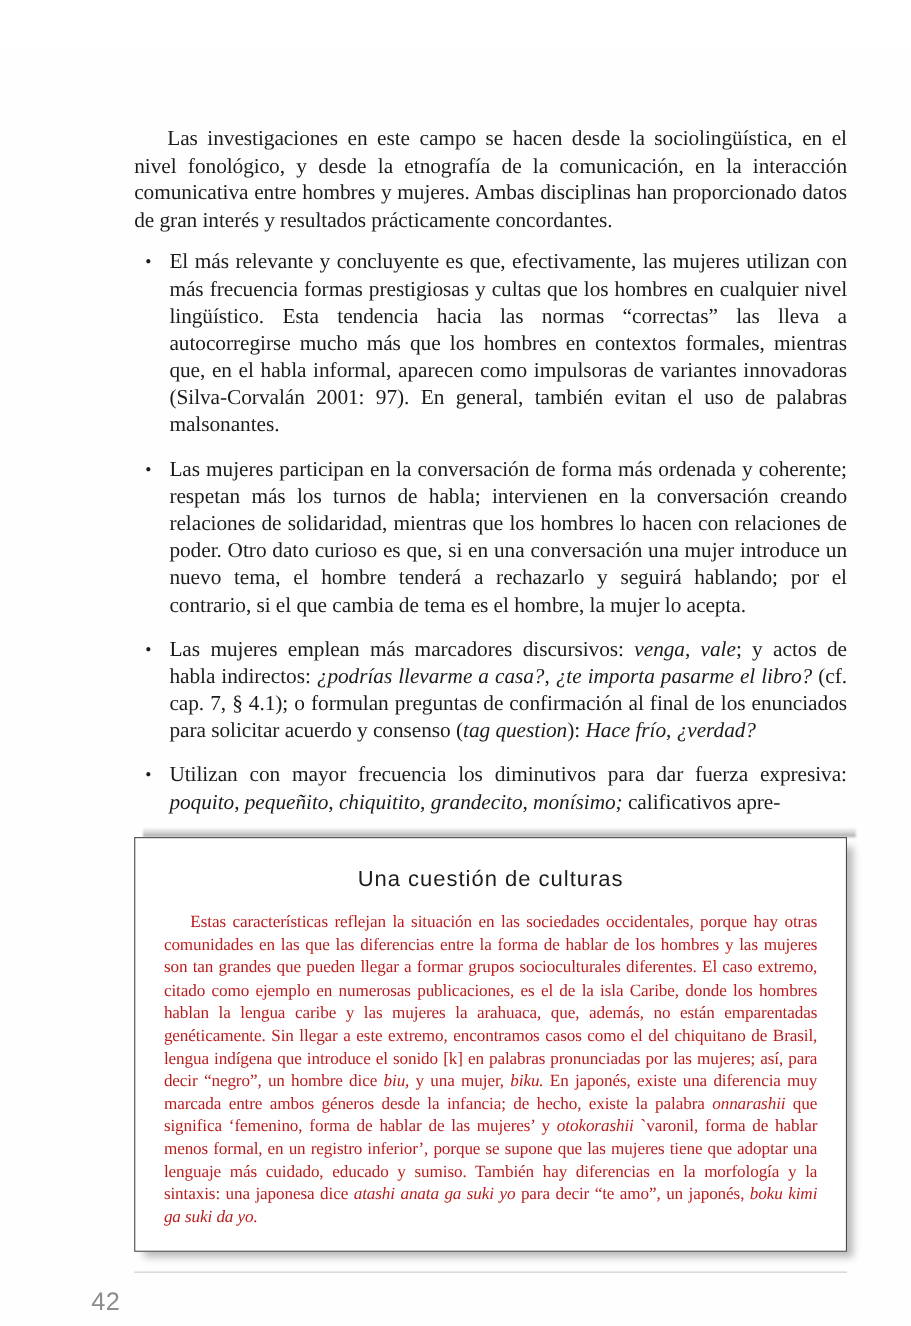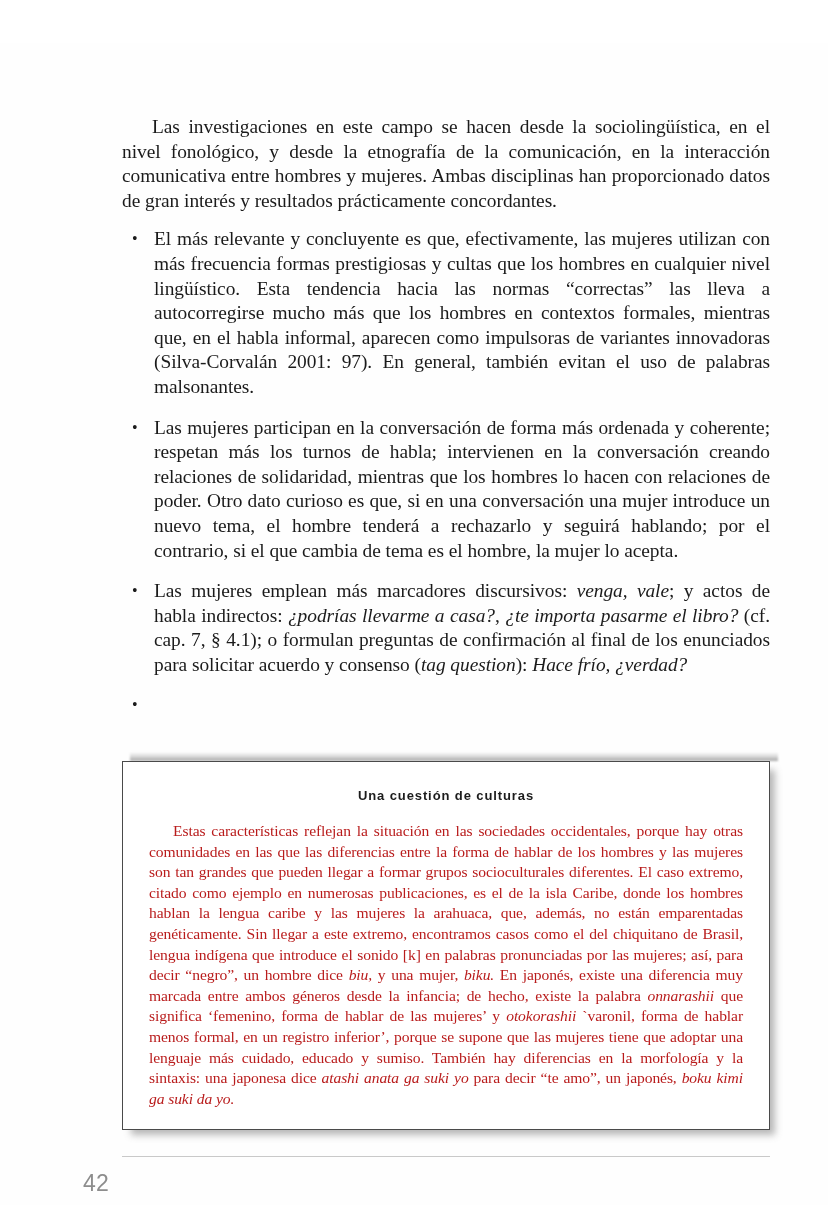--- a/index.html
+++ b/index.html
@@ -83,22 +83,22 @@
   .box {
     position: relative;
     border: 1.6px solid #4a4a4a;
     background: #ffffff;
     box-shadow: 7px 7px 7px -2px rgba(100,100,100,0.45);
     padding: 22px 26px 20px 26px;
     box-sizing: border-box;
   }
   .box-title {
     font-family: "Liberation Sans", "DejaVu Sans", sans-serif;
-    font-weight: bold;
-    font-size: 13px;
+    font-weight: normal;
+    font-size: 20px;
     text-align: center;
     letter-spacing: 0.9px;
     color: #1c1c1c;
     margin: 4px 0 18px 0;
   }
   .box-body {
     font-family: Liberation Serif, serif;
     font-size: 15.6px;
     line-height: 20.6px;
     text-align: justify;
@@ -153,20 +153,21 @@
       <li class="bullet">
         <span class="dot">•</span>
         <span class="rich"><span>Las mujeres participan en la conversación de forma más ordenada y coherente; respetan más los turnos de habla; intervienen en la conversación creando relaciones de solidaridad, mientras que los hombres lo hacen con relaciones de poder. Otro dato curioso es que, si en una conversación una mujer introduce un nuevo tema, el hombre tenderá a rechazarlo y seguirá hablando; por el contrario, si el que cambia de tema es el hombre, la mujer lo acepta.</span></span>
       </li>
       <li class="bullet">
         <span class="dot">•</span>
         <span class="rich"><span>Las mujeres emplean más marcadores discursivos: </span><i>venga, vale</i><span>; y actos de habla indirectos: </span><i>¿podrías llevarme a casa?</i><span>, </span><i>¿te importa pasarme el libro?</i><span> (cf. cap. 7, § 4.1); o formulan preguntas de confirmación al final de los enunciados para solicitar acuerdo y consenso (</span><i>tag question</i><span>): </span><i>Hace frío, ¿verdad?</i></span>
       </li>
       <li class="bullet">
         <span class="dot">•</span>
+        <span class="rich"><span>Utilizan con mayor frecuencia los diminutivos para dar fuerza expresiva: </span><i>poquito, pequeñito, chiquitito, grandecito, monísimo;</i><span> calificativos apre-</span></span>
       </li>
     </ul>
   </div>
 
   <div class="box-wrap">
     <div class="box-shadow-top"></div>
     <div class="box">
       <div class="box-title">Una cuestión de culturas</div>
       <p class="box-body"><span>Estas características reflejan la situación en las sociedades occidentales, porque hay otras comunidades en las que las diferencias entre la forma de hablar de los hombres y las mujeres son tan grandes que pueden llegar a formar grupos socioculturales diferentes. El caso extremo, citado como ejemplo en numerosas publicaciones, es el de la isla Caribe, donde los hombres hablan la lengua caribe y las mujeres la arahuaca, que, además, no están emparentadas genéticamente. Sin llegar a este extremo, encontramos casos como el del chiquitano de Brasil, lengua indígena que introduce el sonido [k] en palabras pronunciadas por las mujeres; así, para decir “negro”, un hombre dice </span><i>biu,</i><span> y una mujer, </span><i>biku.</i><span> En japonés, existe una diferencia muy marcada entre ambos géneros desde la infancia; de hecho, existe la palabra </span><i>onnarashii</i><span> que significa ‘femenino, forma de hablar de las mujeres’ y </span><i>otokorashii</i><span> `varonil, forma de hablar menos formal, en un registro inferior’, porque se supone que las mujeres tiene que adoptar una lenguaje más cuidado, educado y sumiso. También hay diferencias en la morfología y la sintaxis: una japonesa dice </span><i>atashi anata ga suki yo</i><span> para decir “te amo”, un japonés, </span><i>boku kimi ga suki da yo.</i></p>
     </div>

